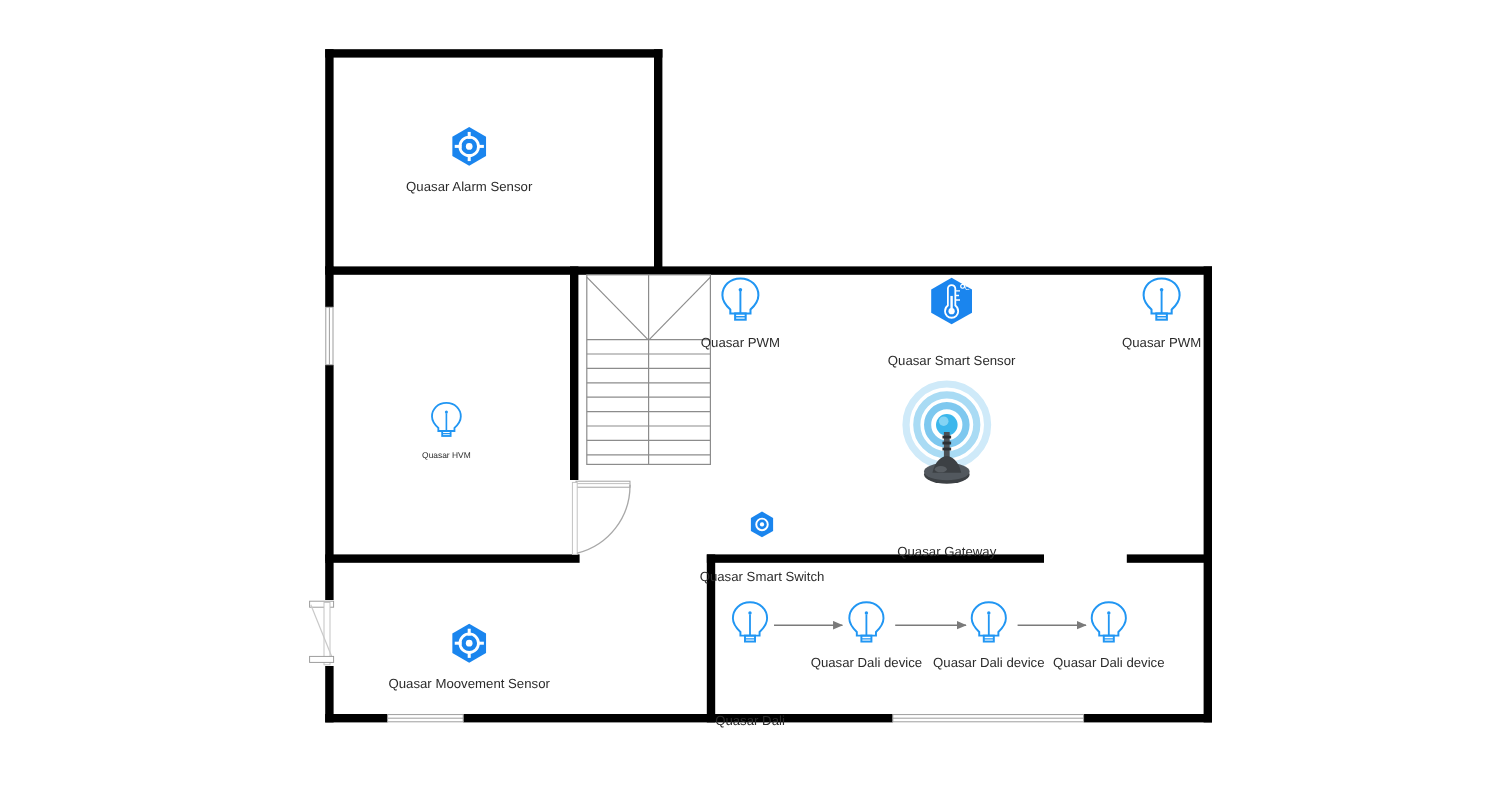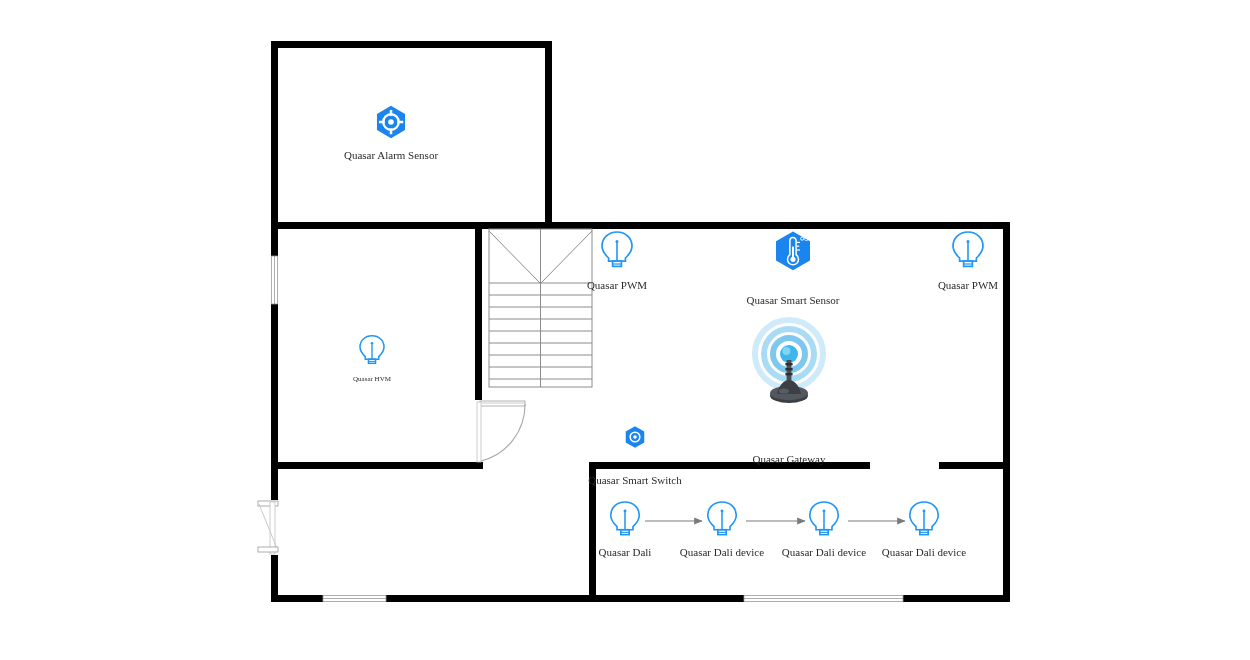--- a/index.html
+++ b/index.html
@@ -31,21 +31,21 @@
     flex-direction: column;
     align-items: center;
     justify-content: flex-start;
   }
   .device-label {
     color: #2b2b2b;
     font-size: 11px;
     line-height: 13px;
     white-space: nowrap;
     text-align: center;
-    font-family: Liberation Serif, serif;
+    font-family: Liberation Sans, sans-serif;
   }
   .device-label.small {
     font-size: 7px;
     line-height: 9px;
   }
   .device-icon {
     display: block;
   }
 </style>
 </head>
@@ -264,22 +264,36 @@
     <span class="device-icon">
       <svg width="24" height="24" viewBox="0 0 28 28">
         <polygon points="14,1.5 24.8,7.7 24.8,20.3 14,26.5 3.2,20.3 3.2,7.7" fill="#1a85ee"></polygon>
         <circle cx="14" cy="14" r="5.6" fill="none" stroke="#ffffff" stroke-width="1.9"></circle>
         <circle cx="14" cy="14" r="2.1" fill="#ffffff"></circle>
       </svg>
     </span>
     <span class="device-label" style="margin-top:21px;">Quasar Smart Switch</span>
   </div>
 
-
-  <div class="device" style="left:570px; top:500px; width:110px;">
+  <div class="device" style="left:291px; top:518px; width:200px;">
+    <span class="device-icon">
+      <svg width="36" height="36" viewBox="0 0 40 40">
+        <polygon points="20,2 35.6,11 35.6,29 20,38 4.4,29 4.4,11" fill="#1a85ee"></polygon>
+        <circle cx="20" cy="20" r="8.6" fill="none" stroke="#ffffff" stroke-width="2.6"></circle>
+        <circle cx="20" cy="20" r="3.1" fill="#ffffff"></circle>
+        <rect x="18.6" y="6.6" width="2.8" height="6.4" fill="#ffffff"></rect>
+        <rect x="18.6" y="27.2" width="2.8" height="6.4" fill="#ffffff"></rect>
+        <rect x="6.6" y="18.6" width="6.4" height="2.8" fill="#ffffff"></rect>
+        <rect x="27.2" y="18.6" width="6.4" height="2.8" fill="#ffffff"></rect>
+      </svg>
+    </span>
+    <span class="device-label" style="margin-top:5px;">Quasar Moovement Sensor</span>
+  </div>
+
+  <div class="device" style="left:570px; top:500px; width:110px;gap:48px;">
     <span class="device-icon">
       <svg width="38" height="40" viewBox="0 0 40 42">
         <path d="M20 2 C11.2 2 5 8.2 5 16 C5 21.2 8.4 25 11.6 28 L11.6 31.2 L28.4 31.2 L28.4 28 C31.6 25 35 21.2 35 16 C35 8.2 28.8 2 20 2 Z" fill="none" stroke="#2196f3" stroke-width="1.7"></path>
         <line x1="20" y1="12.6" x2="20" y2="31.2" stroke="#2196f3" stroke-width="1.6"></line>
         <circle cx="20" cy="11.4" r="1.5" fill="#2196f3"></circle>
         <rect x="15.6" y="31.2" width="8.8" height="5.2" fill="none" stroke="#2196f3" stroke-width="1.7"></rect>
         <line x1="15.6" y1="34" x2="24.4" y2="34" stroke="#2196f3" stroke-width="1.2"></line>
       </svg>
     </span>
     <span class="device-label" style="margin-top:2px;">Quasar Dali</span>

